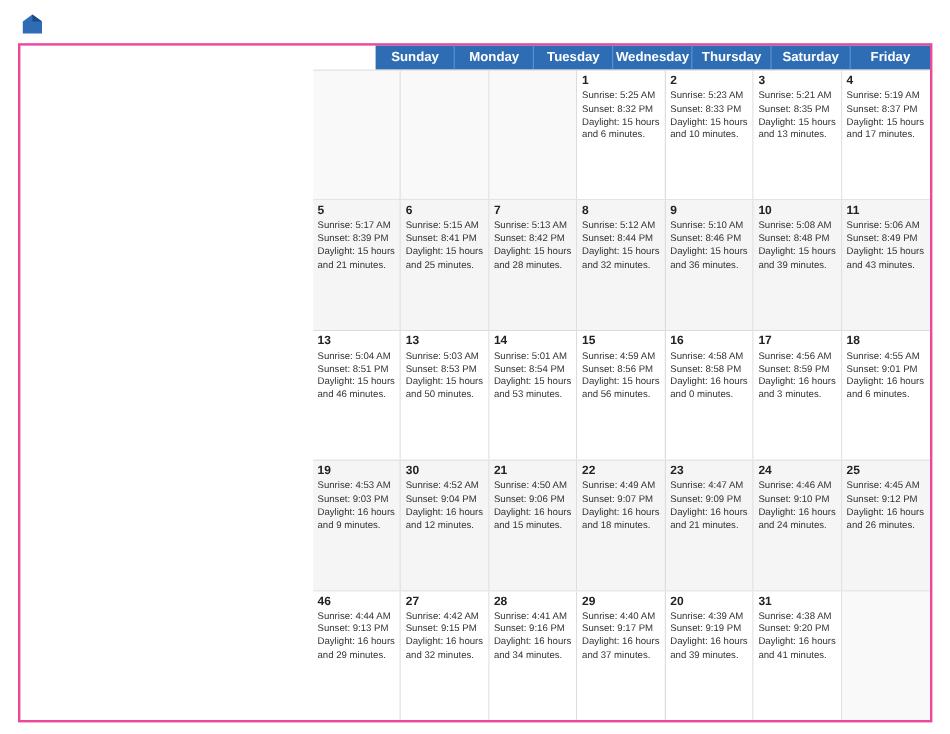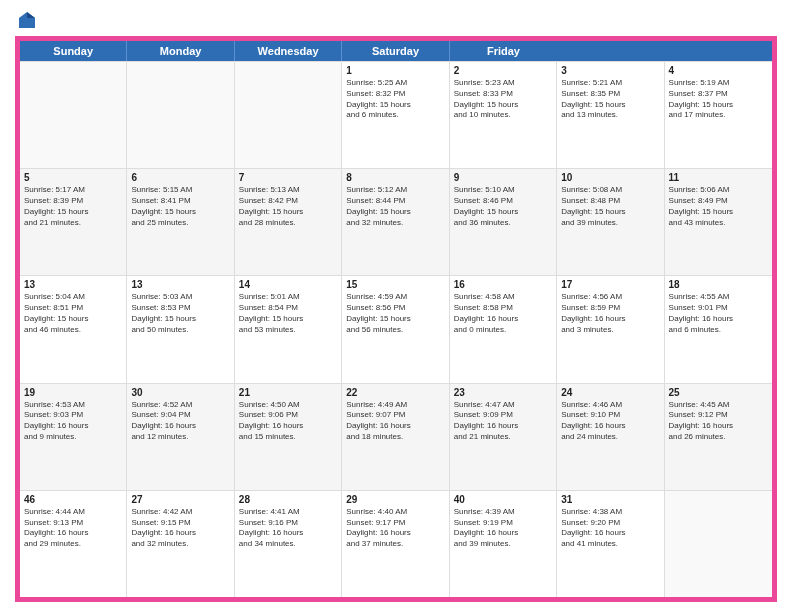--- a/index.html
+++ b/index.html
@@ -60,21 +60,22 @@
       line-height: 1.1;
     }
     .location {
       font-size: 14px;
       color: #333;
     }
     .calendar {
       flex: 1;
       display: flex;
       flex-direction: column;
-      border: 5px solid #ec4899;
+      border: 2px solid #ec4899;
+      align-items: flex-end;
     }
     .cal-header {
       display: grid;
       grid-template-columns: repeat(7, 1fr);
       background: #2e6db4;
     }
     .cal-header-cell {
       color: white;
       font-weight: bold;
       font-size: 11px;
@@ -144,21 +145,23 @@
     <div class="title-block">
       <div class="month-title"></div>
       <div class="location"></div>
     </div>
   </div>
 
   <div class="calendar">
     <div class="cal-header">
     <div class="cal-header-cell">Sunday</div>
         <div class="cal-header-cell">Monday</div>
+        <div class="cal-header-cell">Tuesday</div>
         <div class="cal-header-cell">Wednesday</div>
+        <div class="cal-header-cell">Thursday</div>
         <div class="cal-header-cell">Saturday</div>
         <div class="cal-header-cell">Friday</div>
       </div>
     <div class="cal-body">
     <div class="cal-row">
           <div class="cal-cell empty"></div>
           <div class="cal-cell empty"></div>
           <div class="cal-cell empty"></div>
           <div class="cal-cell">
             <div class="day-num">1</div>
@@ -365,21 +368,21 @@
 and 34 minutes.</div>
           </div>
           <div class="cal-cell">
             <div class="day-num">29</div>
             <div class="cell-info" style="white-space: pre-line;">Sunrise: 4:40 AM
 Sunset: 9:17 PM
 Daylight: 16 hours
 and 37 minutes.</div>
           </div>
           <div class="cal-cell">
-            <div class="day-num">40</div>
+            <div class="day-num">20</div>
             <div class="cell-info" style="white-space: pre-line;">Sunrise: 4:39 AM
 Sunset: 9:19 PM
 Daylight: 16 hours
 and 39 minutes.</div>
           </div>
           <div class="cal-cell">
             <div class="day-num">31</div>
             <div class="cell-info" style="white-space: pre-line;">Sunrise: 4:38 AM
 Sunset: 9:20 PM
 Daylight: 16 hours

